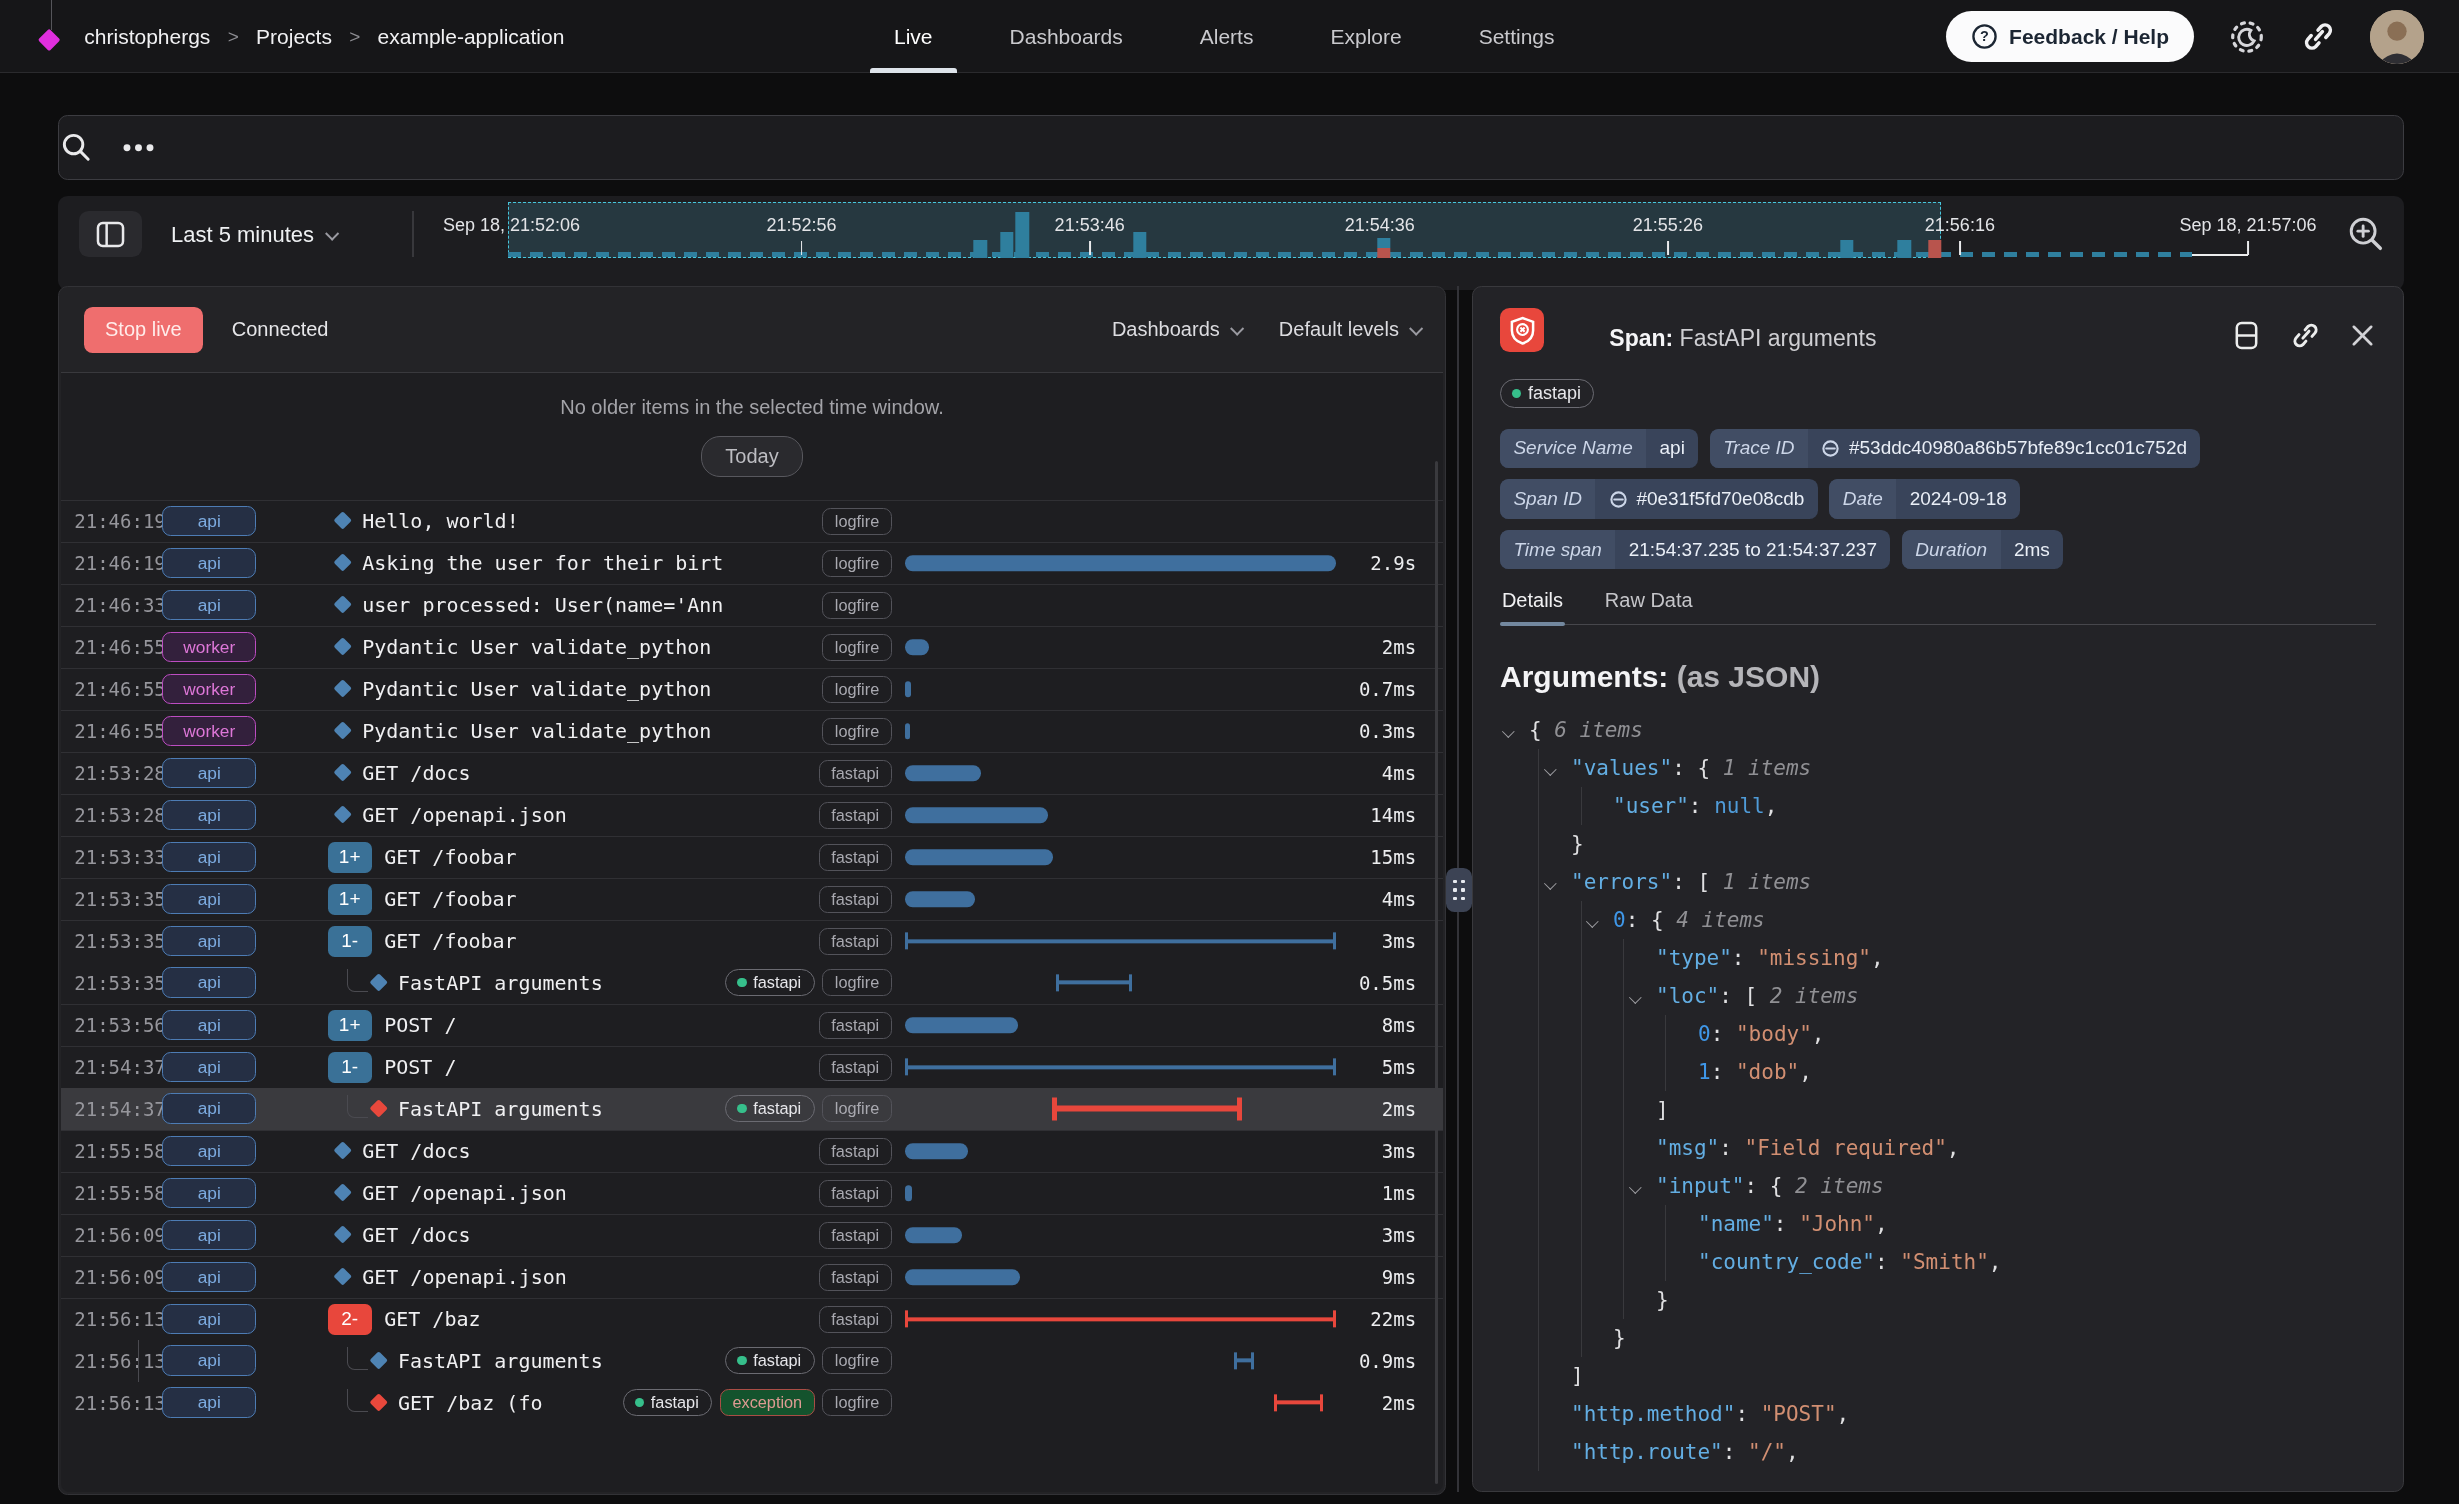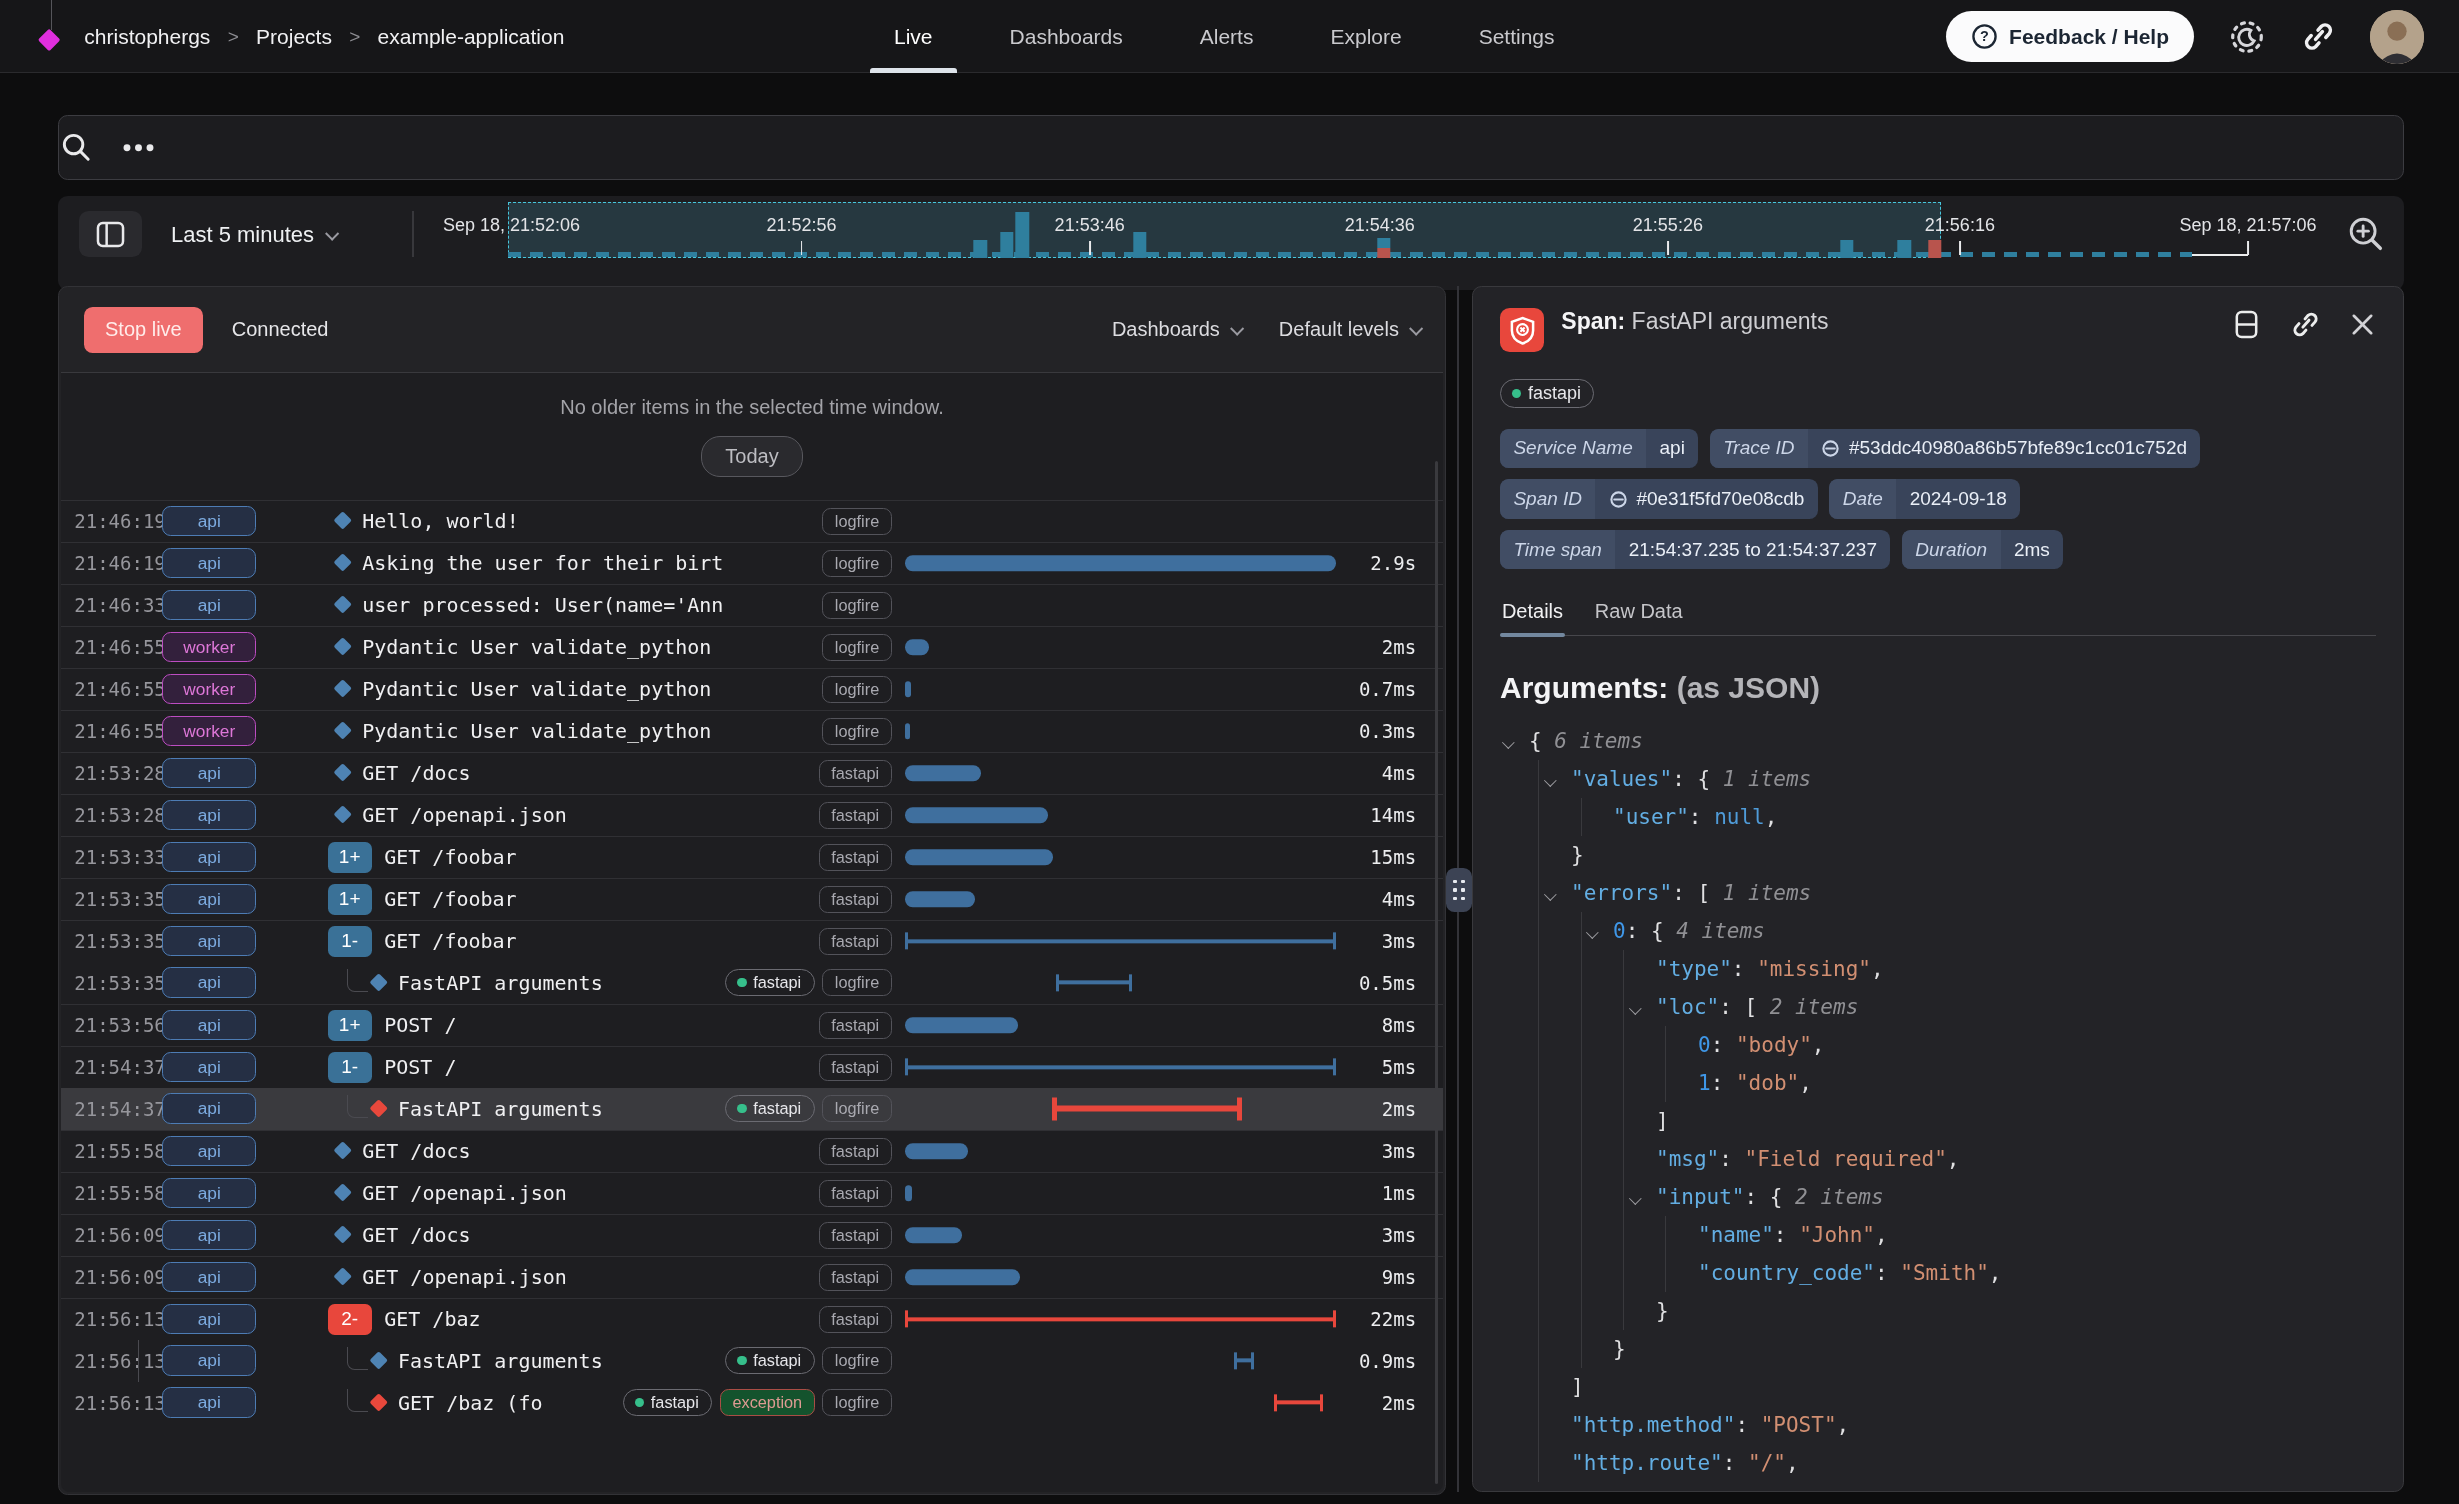--- a/index.html
+++ b/index.html
@@ -116,32 +116,32 @@
   
   .split-line { position:absolute; left:1457px; top:286px; width:1.9px; height:1206px; background:#333338; }
   .drag-handle { position:absolute; left:1446px; top:868px; width:26px; height:44px; background:#3c4354;
     border-radius:8.6px; display:grid; grid-template-columns:repeat(2,3.8px); grid-template-rows:repeat(3,3.8px);
     gap:4.8px; place-content:center; cursor:col-resize; }
   .drag-handle span { width:3.8px; height:3.8px; background:#e8eaf0; border-radius:1px; }
 
   
   .right-panel { position:absolute; left:1472px; top:286px; width:932px; height:1206px; background:#232327;
     border:1px solid #39393d; border-radius:9.6px; padding:0 27px; overflow:hidden; }
-  .rp-header { margin-top:21px; display:flex; align-items:flex-start; }
+  .rp-header { margin-top:21px; display:flex; align-items:flex-end;gap:48px; }
   .shield { width:44px; height:44px; background:#e8473c; border-radius:9.6px; display:flex;
     align-items:center; justify-content:center; flex:none; }
   .rp-title { margin-left:17.3px; font-size:23px; color:#cfcfd3; }
   .rp-title b { color:#f5f5f7; font-weight:bold; }
   .rp-icons { margin-left:auto; display:flex; gap:27px; align-items:center; }
   .rp-tag-row { margin-top:27px; }
   .chips { margin-top:21px; display:flex; flex-wrap:wrap; gap:11.5px 11.5px; }
   .chip { display:inline-flex; border-radius:8.6px; overflow:hidden; font-size:19px; background:#39445a; }
   .chip .lab { font-style:italic; color:#ccd6e8; background:#414d64; padding:8.6px 13.4px; }
   .chip .val { color:#eaeff7; padding:8.6px 13.4px; display:flex; align-items:center; gap:8.6px; }
-  .rp-tabs { margin-top:31px; display:flex; gap:28px; border-bottom:1px solid #47474c; }
+  .rp-tabs { margin-top:20px; display:flex; gap:38px; border-bottom:1px solid #47474c; }
   .rp-tab { font-size:20px; color:#c5c5c9; padding:0 1.9px 11.5px; position:relative; cursor:pointer; }
   .rp-tab.active { color:#f1f1f3; }
   .rp-tab.active::after { content:""; position:absolute; left:0; right:0; bottom:-1.9px; height:3.8px;
     background:#73889f; border-radius:1.9px; }
   .args-heading { margin-top:35px; font-size:30px; font-weight:bold; color:#f4f4f6; }
   .args-heading .sub { color:#b5b5b9; }
   .json-tree { margin-top:17.3px; font-family:"DejaVu Sans Mono", monospace; font-size:21px; position:relative; }
   .jline { position:relative; height:38px; line-height:38px; white-space:pre; }
   .jguide { position:absolute; top:0; height:38px; border-left:1.9px solid #39393d; }
   .jcaret { position:absolute; top:16.3px; width:8.6px; height:8.6px; border-right:1.9px solid #9e9ea2;

